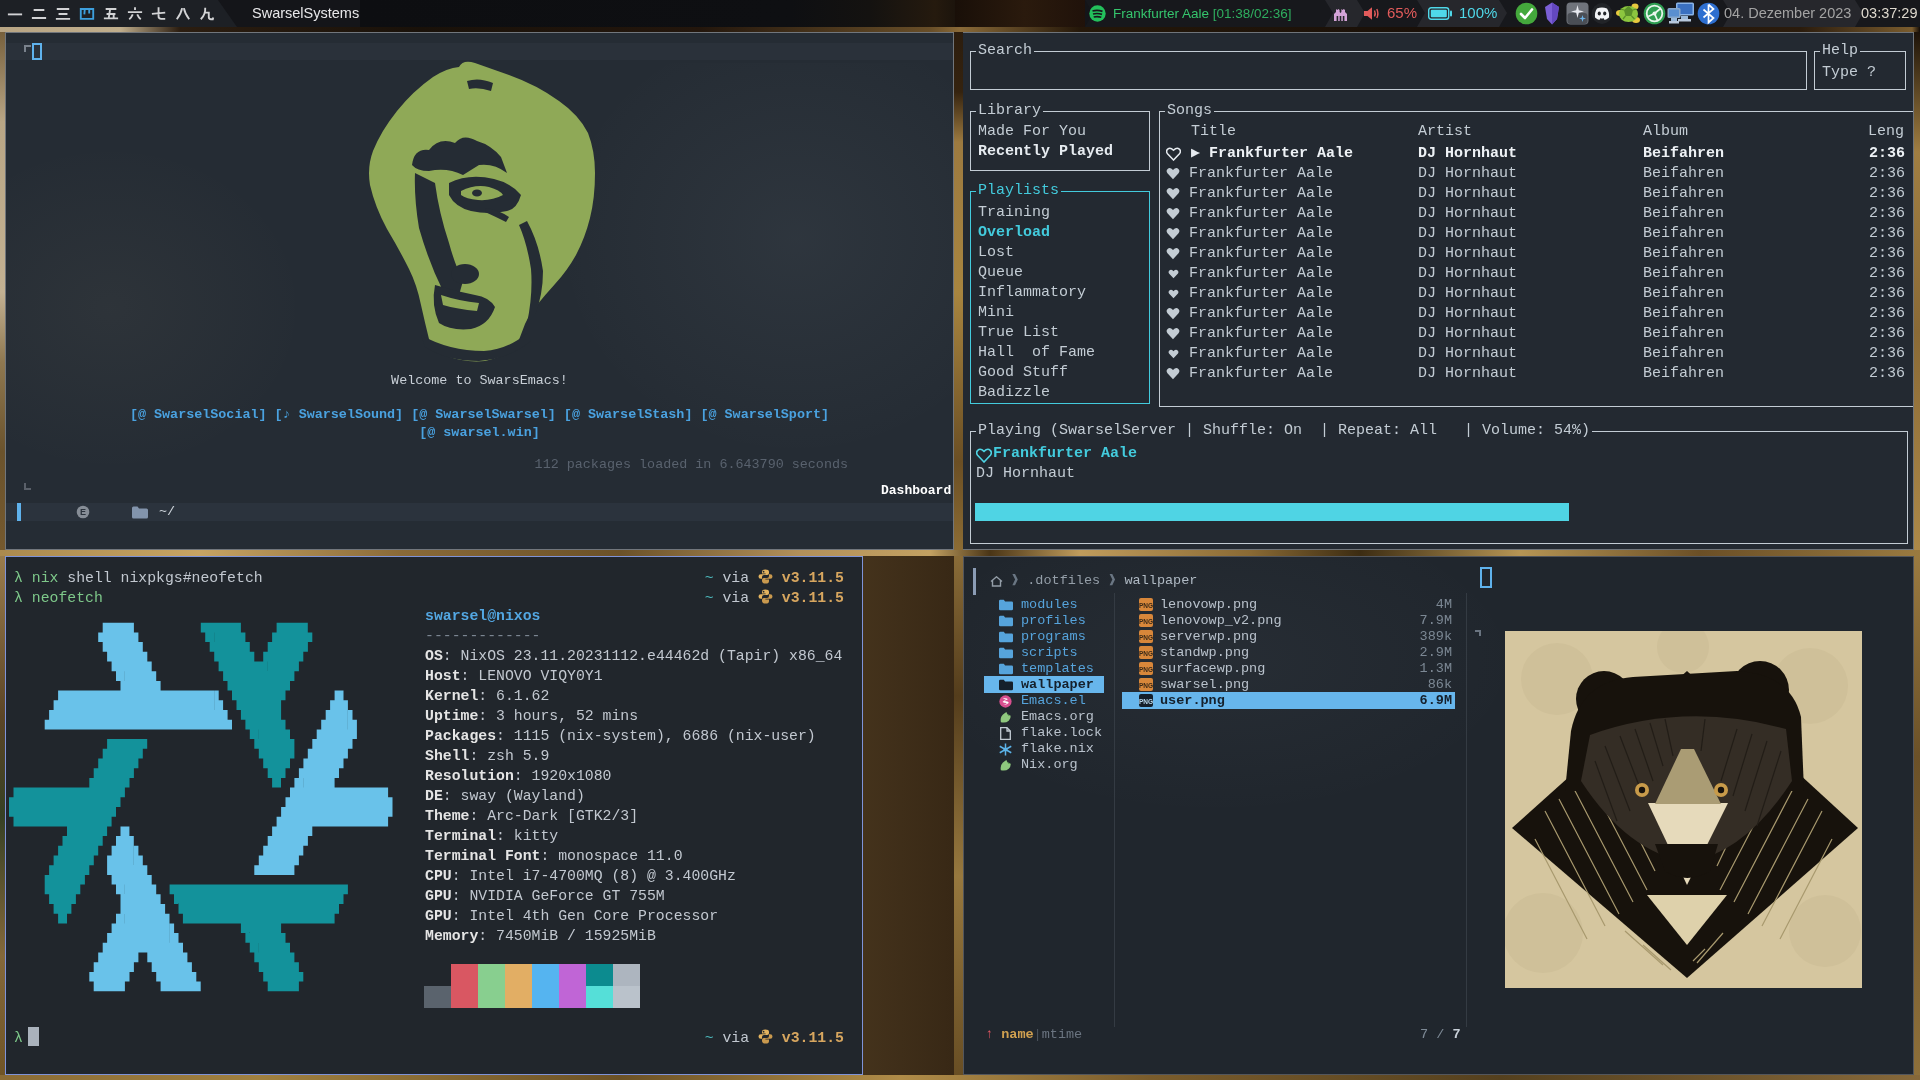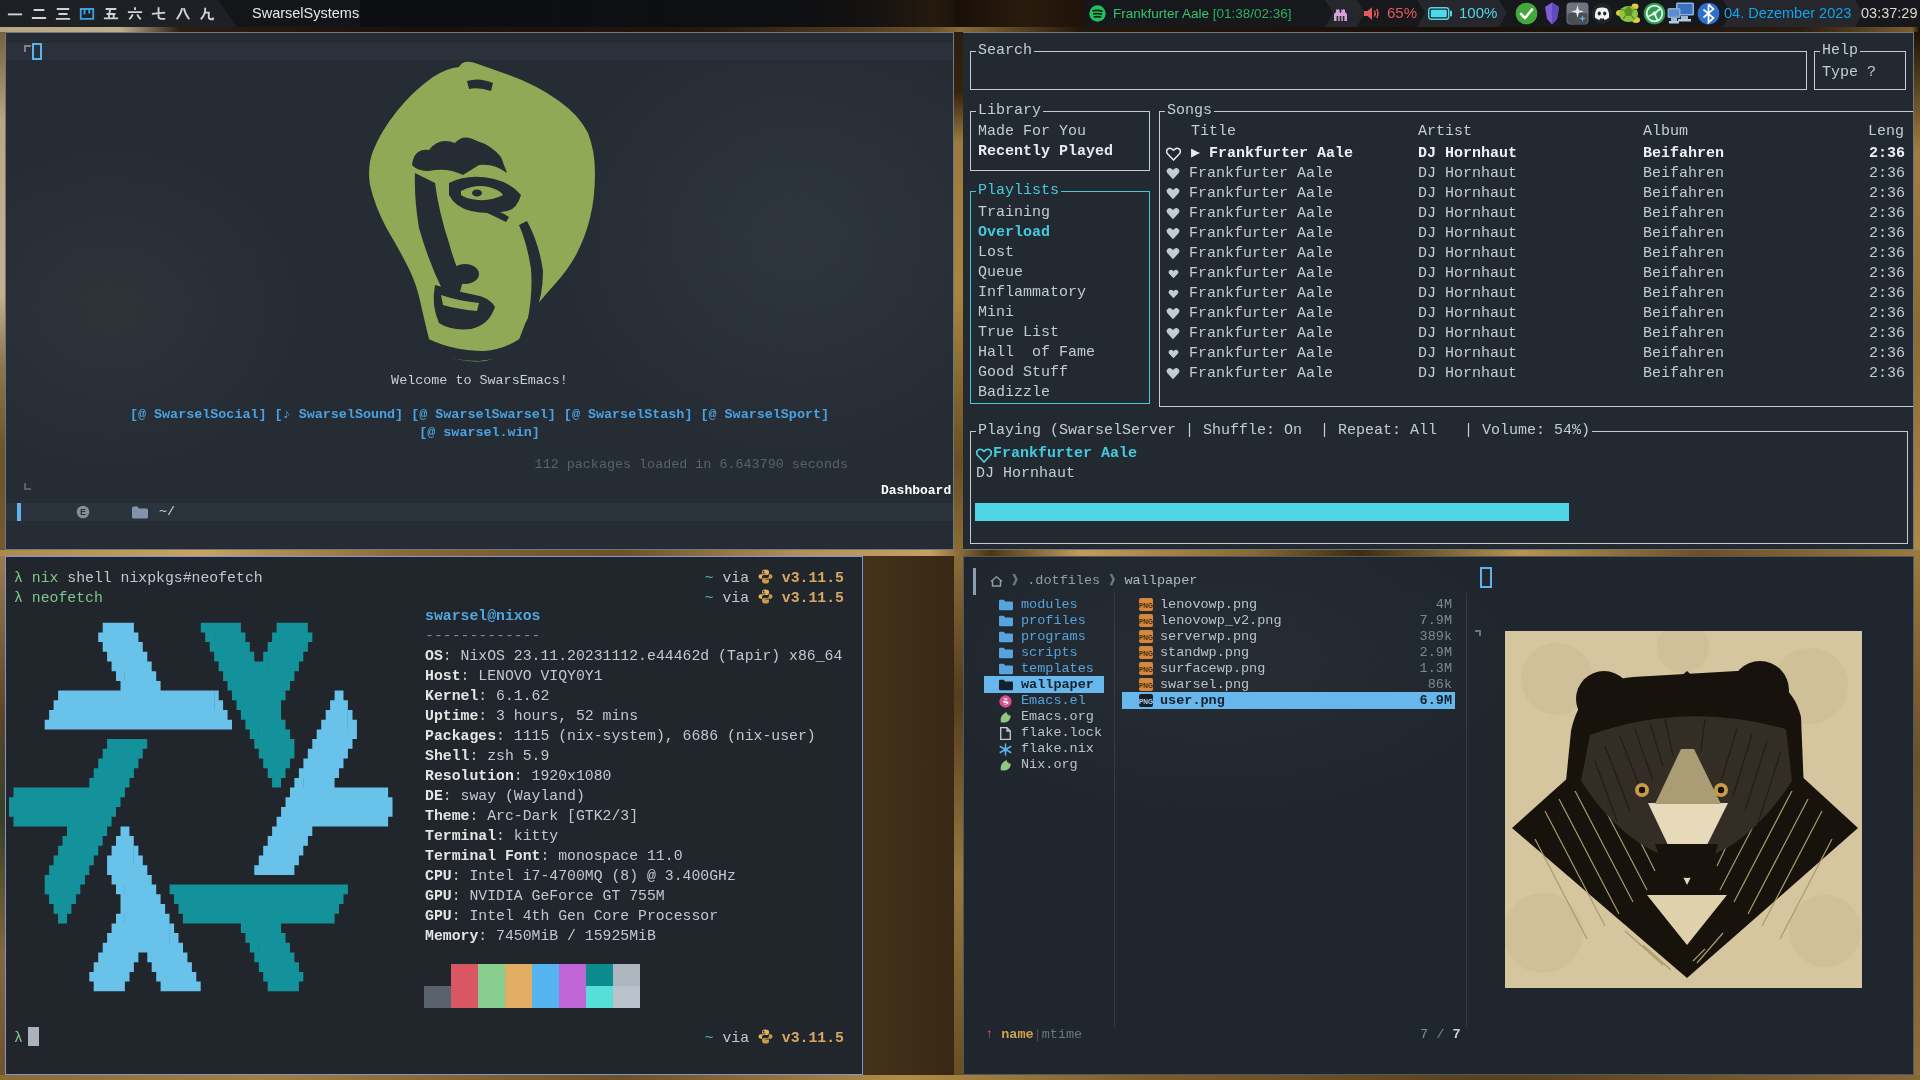--- a/index.html
+++ b/index.html
@@ -171,21 +171,21 @@
       <rect x="11" y="17" width="13" height="2.5" fill="#b8c8dc"></rect>
       <rect x="0.5" y="6" width="13" height="10" rx="1.5" fill="#88a8cc"></rect>
       <rect x="2" y="7.5" width="10" height="7" fill="#5a8fd0"></rect>
       <rect x="4" y="16" width="6" height="3" fill="#9ab8d8"></rect>
       <rect x="2" y="19" width="10" height="2.5" fill="#b8c8dc"></rect>
     </svg>
   <svg class="abs" style="left:1697px;top:2px;" width="23" height="23" viewBox="0 0 23 23">
       <circle cx="11.5" cy="11.5" r="10.8" fill="#2e6fd0"></circle>
       <path d="M11.5,2.5 V20.5 L16.5,16 L6.5,7.5 M11.5,2.5 L16.5,7 L6.5,15.5" stroke="#fff" stroke-width="1.7" fill="none"></path>
     </svg>
-  <div class="seg txt" style="left:1724px;font-size:14.5px;line-height:27px;color:#0ea5e9;">04. Dezember 2023</div>
+  <div class="seg txt" style="left:1724px;font-size:14.5px;line-height:27px;color:#a3a3a3;">04. Dezember 2023</div>
   <div class="seg txt" style="left:1861px;font-size:14.5px;line-height:27px;color:#ded9ce;">03:37:29</div>
   <div class="seg txt" style="left:252px;font-size:14.5px;line-height:27px;color:#e8e8ea;">SwarselSystems</div>
   <div class="seg" style="left:360px;width:595px;background:linear-gradient(90deg,#0d0e11 0,#0e0f12 430px,#141210 510px,#251a0e 575px,#1c140c 595px);"></div>
   <div class="seg" style="left:955px;width:130px;background:linear-gradient(90deg,#190f08 0,#2a1a0d 70px,#20120a 130px);"></div>
   <div class="seg" id="seg-music" style="left:1085px;width:250px;background:#17181c;clip-path:polygon(0 0,250px 0,250px 27px,0 27px,8px 13px);"></div>
   <div class="seg" id="seg-castle" style="left:1325px;width:40px;background:#26272c;clip-path:polygon(0 0,40px 0,40px 27px,0 27px,8px 13px);"></div>
   <div class="seg" id="seg-vol" style="left:1357px;width:68px;background:#17181c;clip-path:polygon(0 0,68px 0,68px 27px,0 27px,8px 13px);"></div>
   <div class="seg" id="seg-bat" style="left:1417px;width:90px;background:#26272c;clip-path:polygon(0 0,90px 0,90px 27px,0 27px,8px 13px);"></div>
   <div class="seg" id="seg-tray" style="left:1499px;width:232px;background:#17181c;clip-path:polygon(0 0,232px 0,232px 27px,0 27px,8px 13px);"></div>
   <div class="seg" id="seg-date" style="left:1723px;width:140px;background:#26272c;clip-path:polygon(0 0,140px 0,140px 27px,0 27px,8px 13px);"></div>

